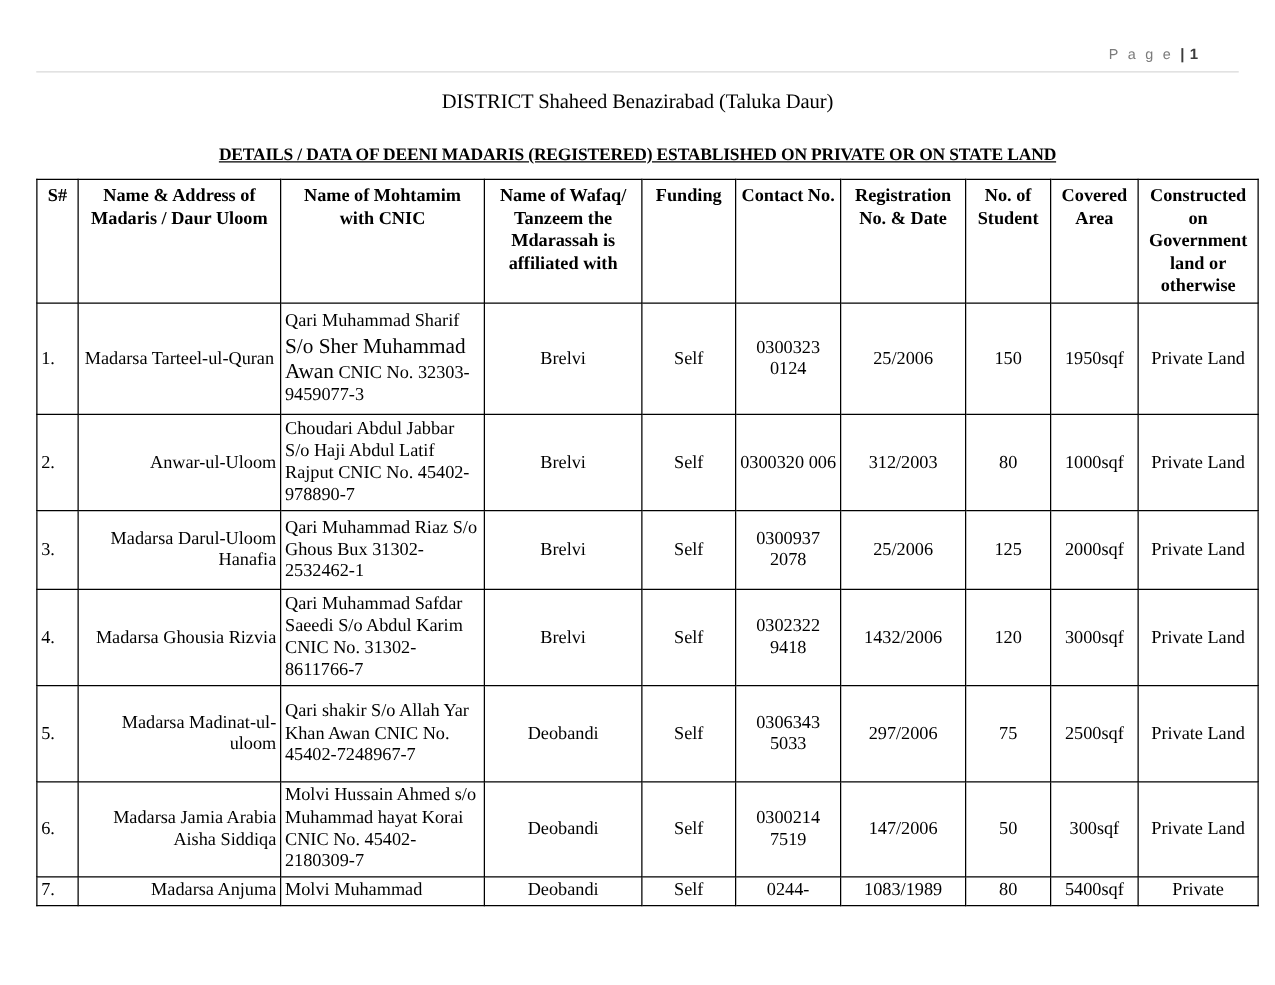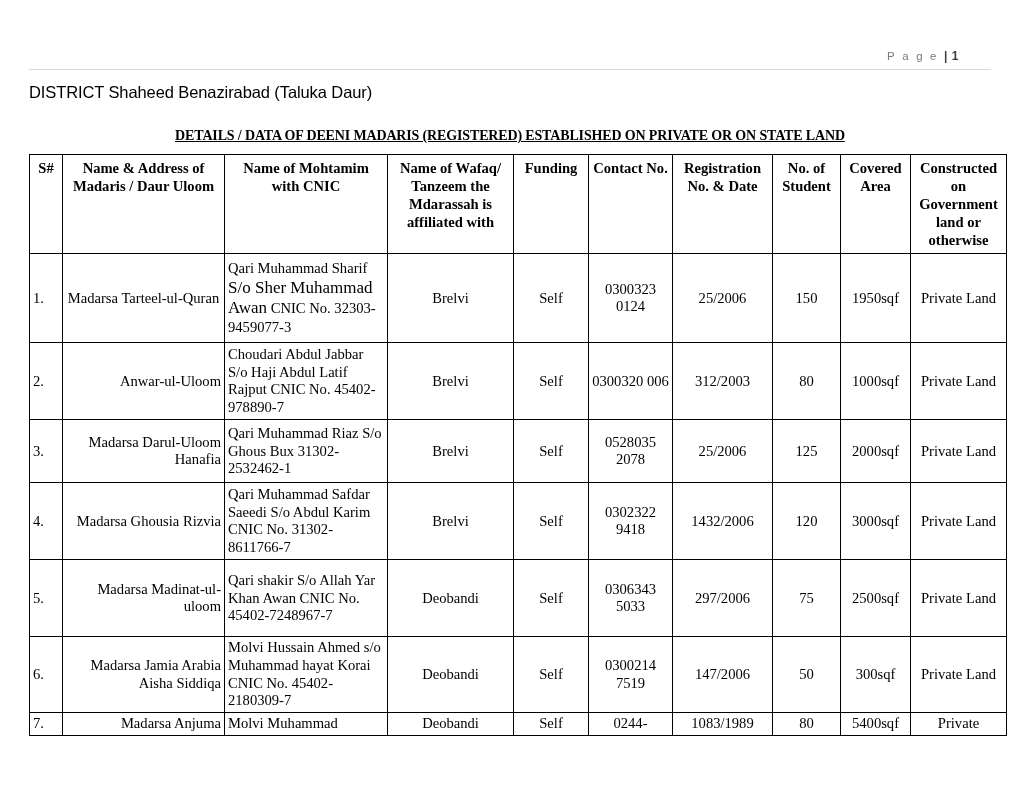--- a/index.html
+++ b/index.html
@@ -13,21 +13,21 @@
     font-family: "Liberation Serif", serif;
     color: #000000;
     position: relative;
     overflow: hidden;
   }
   .page {
     position: relative;
     width: 1020px;
     height: 788px;
     box-sizing: border-box;
-    padding: 16px 29px;
+    padding: 4px 29px;
   }
 
   
   .page-header {
     padding-top: 30px;
     text-align: right;
     border-bottom: 1px solid #d9d9d9;
     padding-bottom: 5px;
     padding-right: 32px;
     margin-bottom: 0;
@@ -41,21 +41,22 @@
   .page-header .phnum {
     font-family: "Liberation Sans", sans-serif;
     font-size: 12px;
     color: #3b3b3b;
     font-weight: bold;
     letter-spacing: 0.5px;
   }
 
   
   .district-title {
-    font-family: Liberation Sans, sans-serif;
+    text-align: center;
+    font-family: Liberation Serif, serif;
     font-size: 16.5px;
     margin-top: 13px;
     letter-spacing: -0.1px;
   }
   .main-title {
     text-align: center;
     font-family: "Liberation Serif", serif;
     font-size: 14px;
     font-weight: bold;
     text-decoration: underline;
@@ -184,21 +185,21 @@
         <td class="ctr">1000sqf</td>
         <td class="ctr">Private Land</td>
       </tr>
 
       <tr class="row-r3">
         <td class="sn">3.</td>
         <td class="name-left">Madarsa Darul-Uloom Hanafia</td>
         <td class="moht">Qari Muhammad Riaz S/o Ghous Bux 31302-2532462-1</td>
         <td class="ctr">Brelvi</td>
         <td class="ctr">Self</td>
-        <td class="ctr">0528035 2078</td>
+        <td class="ctr">0300937 2078</td>
         <td class="reg">25/2006</td>
         <td class="ctr">125</td>
         <td class="ctr">2000sqf</td>
         <td class="ctr">Private Land</td>
       </tr>
 
       <tr class="row-r4">
         <td class="sn">4.</td>
         <td class="name-left">Madarsa Ghousia Rizvia</td>
         <td class="moht">Qari Muhammad Safdar Saeedi S/o Abdul Karim CNIC No. 31302-8611766-7</td>

